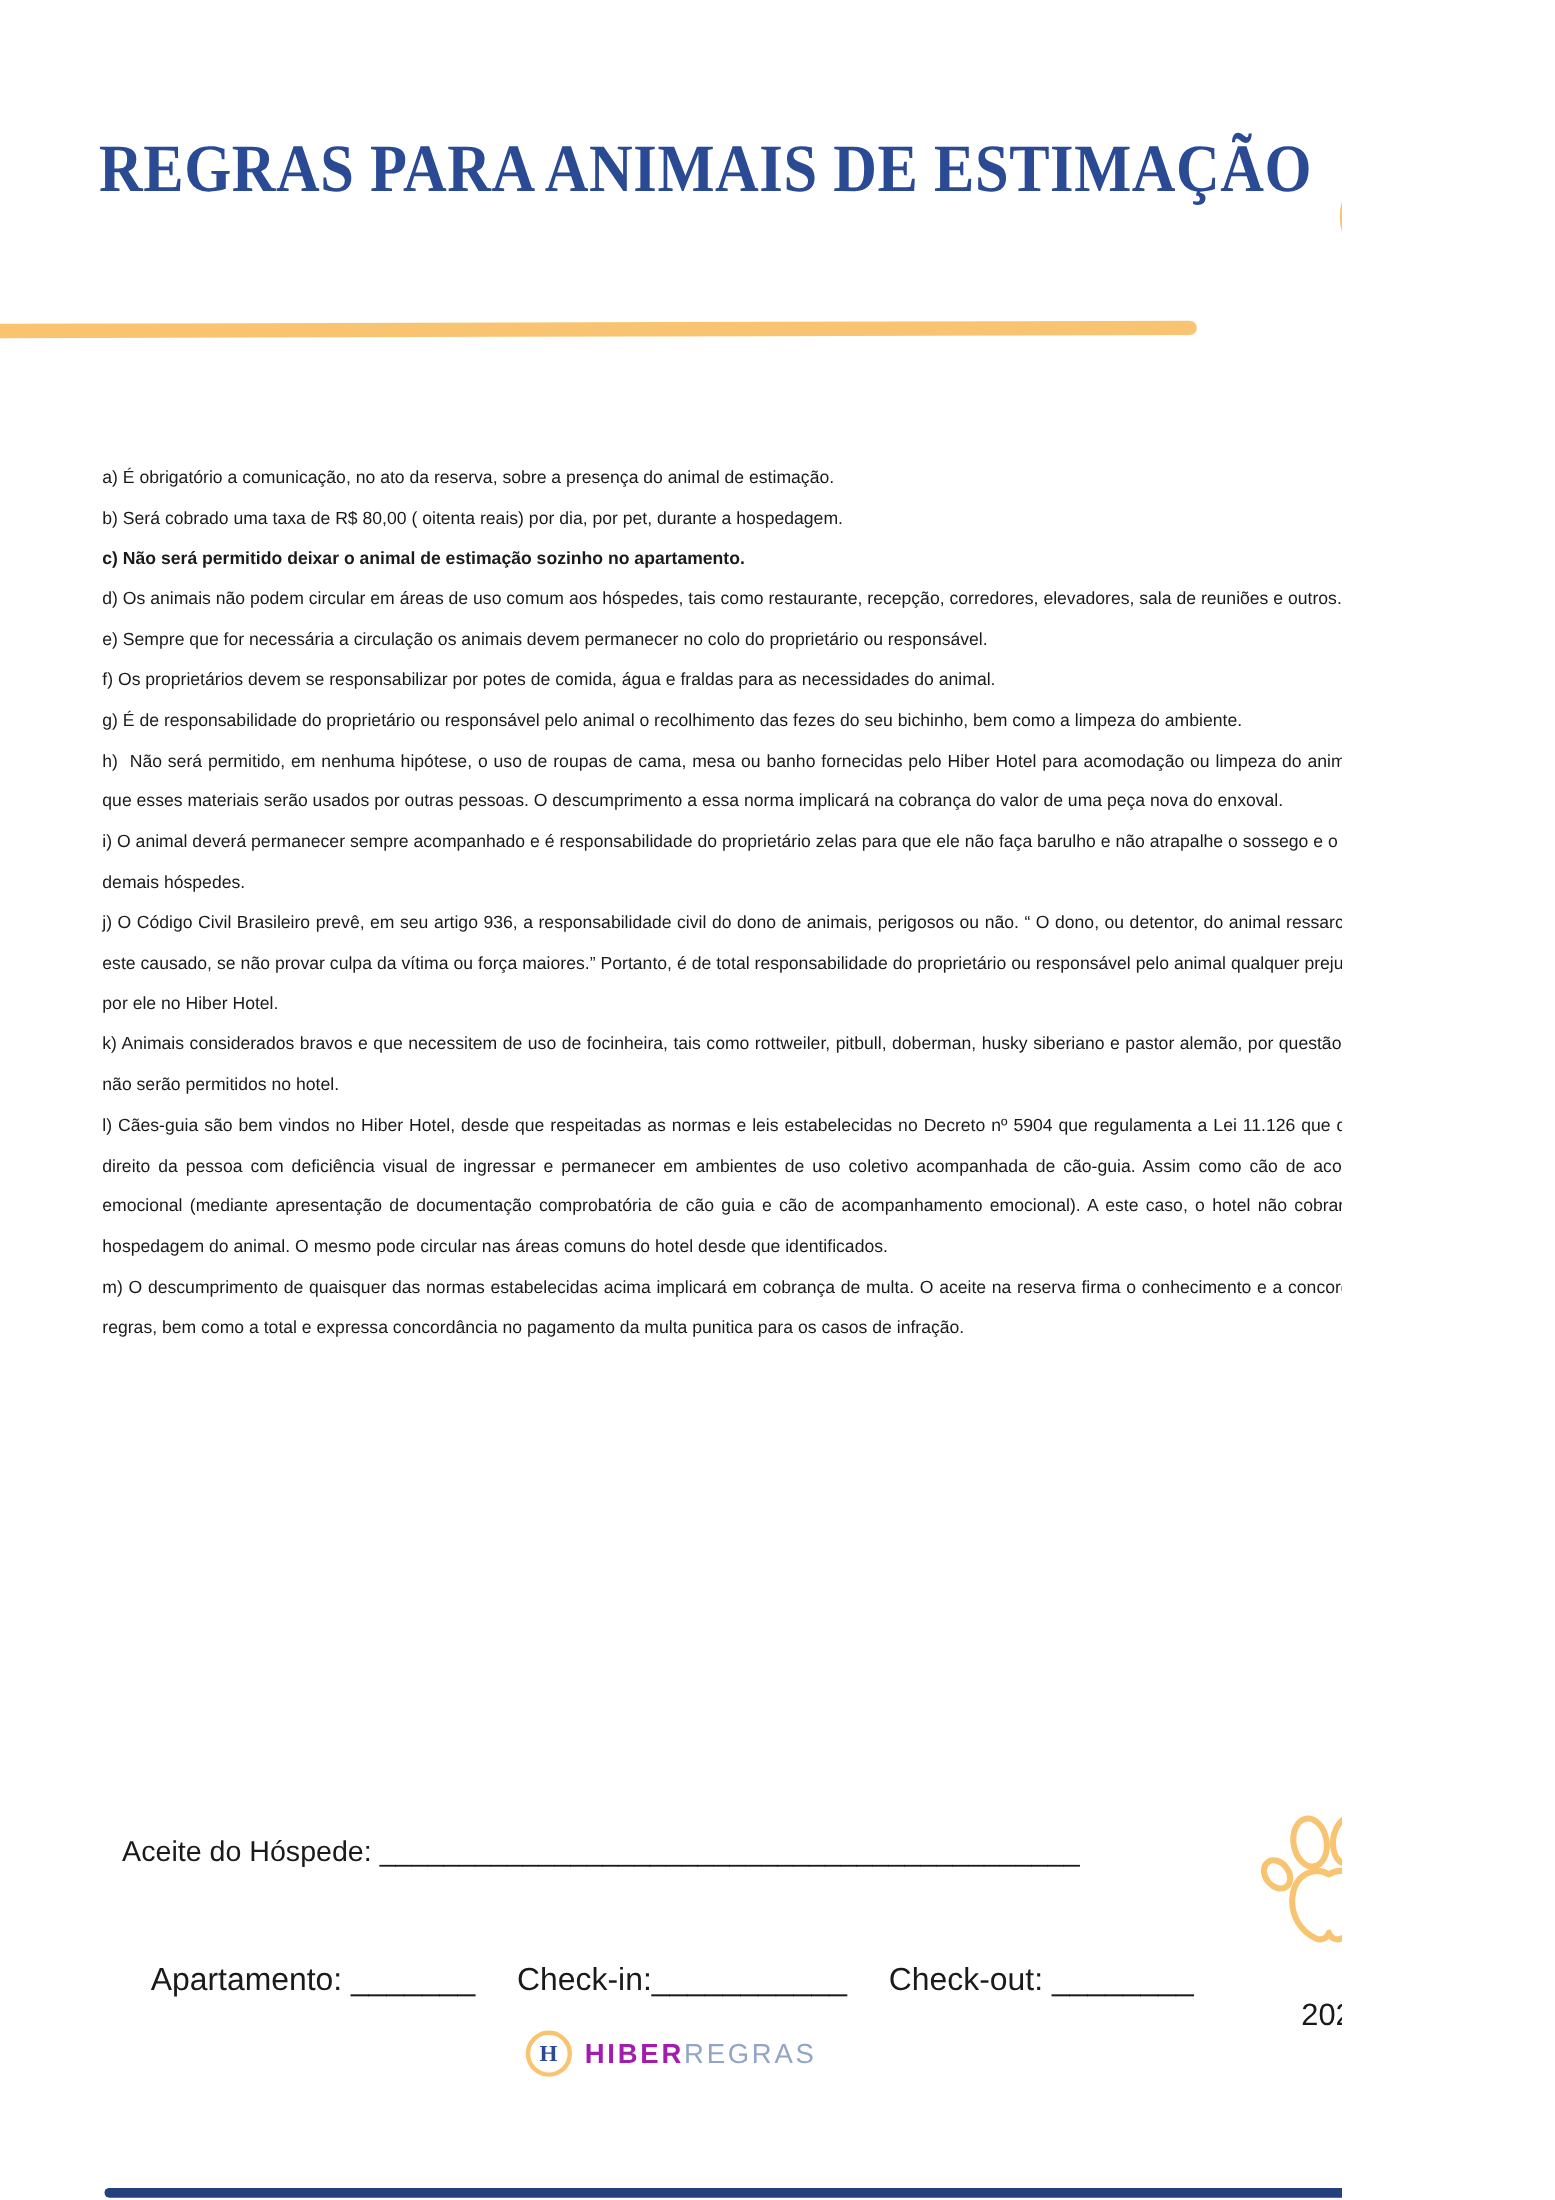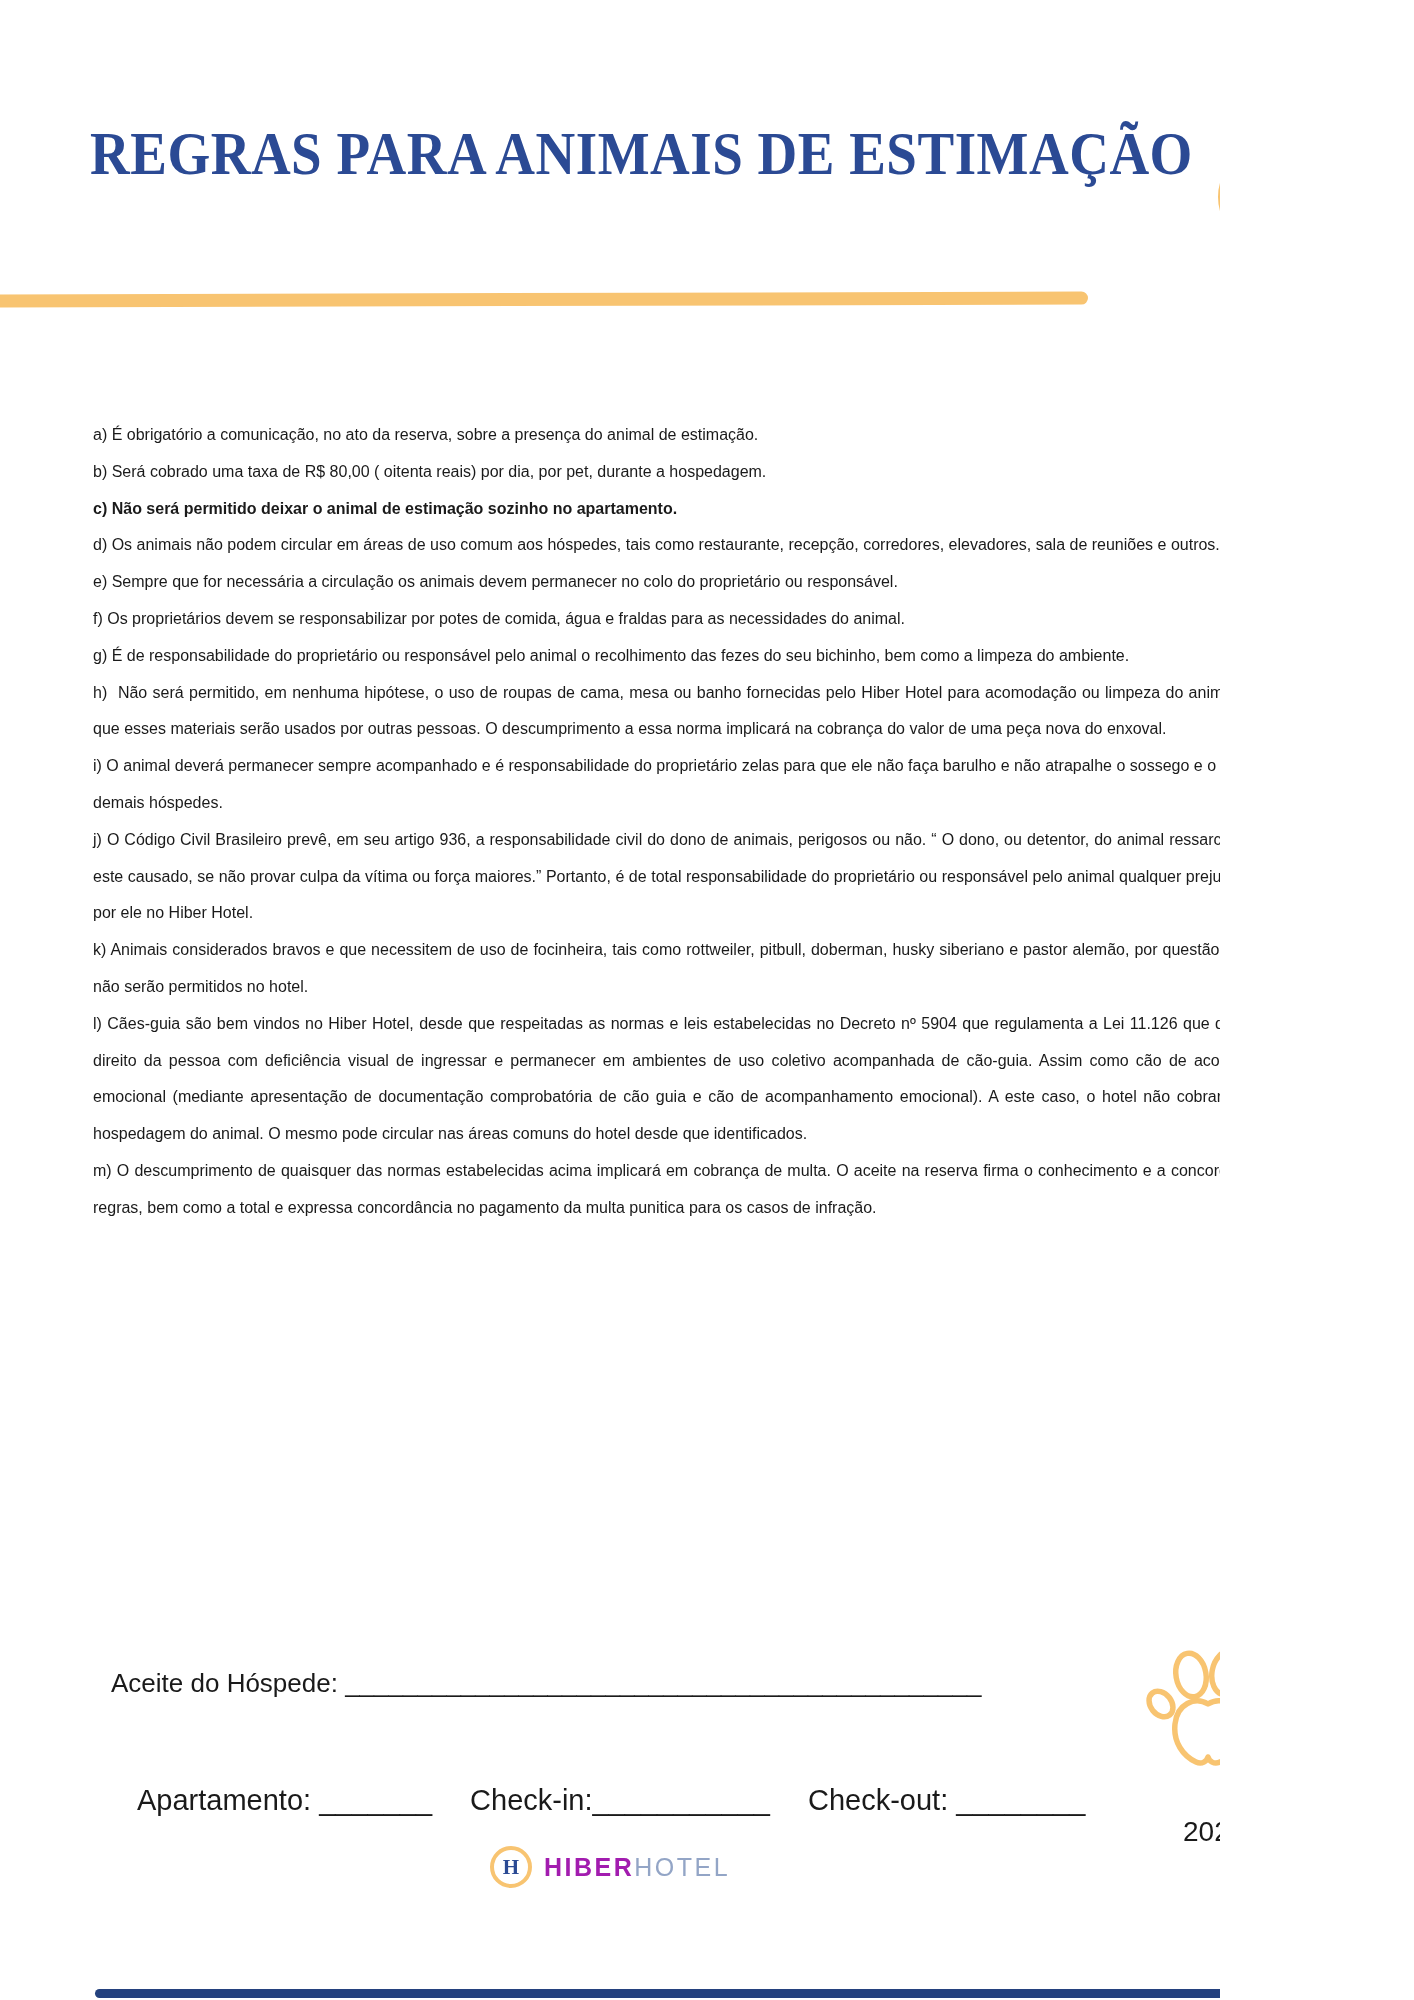--- a/index.html
+++ b/index.html
@@ -116,21 +116,21 @@
       <ellipse cx="109" cy="59" rx="10.5" ry="14" transform="rotate(38 109 59)"></ellipse>
       <path d="M62 62 C75 54 93 62 95 82 C97 100 87 114 74 120 C68 123 63 119 62 115 C61 119 56 123 50 120 C37 114 27 100 29 82 C31 62 49 54 62 62 Z"></path>
     </g>
   </svg>
 
   <div class="footer-brand">
     <div class="brand-circle" style="border-color: rgb(248, 196, 113);">
       <span style="color: rgb(43, 74, 148);">H</span>
     </div>
     <div class="brand-text">
-      <span class="b1" style="color: #a21caf;">HIBER</span><span class="b2" style="color: rgb(147, 165, 198);">HOTEL</span>
+      <span class="b1" style="color: #a21caf;">HIBER</span><span class="b2" style="color: rgb(147, 165, 198);">REGRAS</span>
     </div>
   </div>
 
   <div class="year">2025</div>
 
   <div class="navy-bar" style="background: rgb(36, 65, 126);"></div>
 
 </div>
 
 </body></html>

